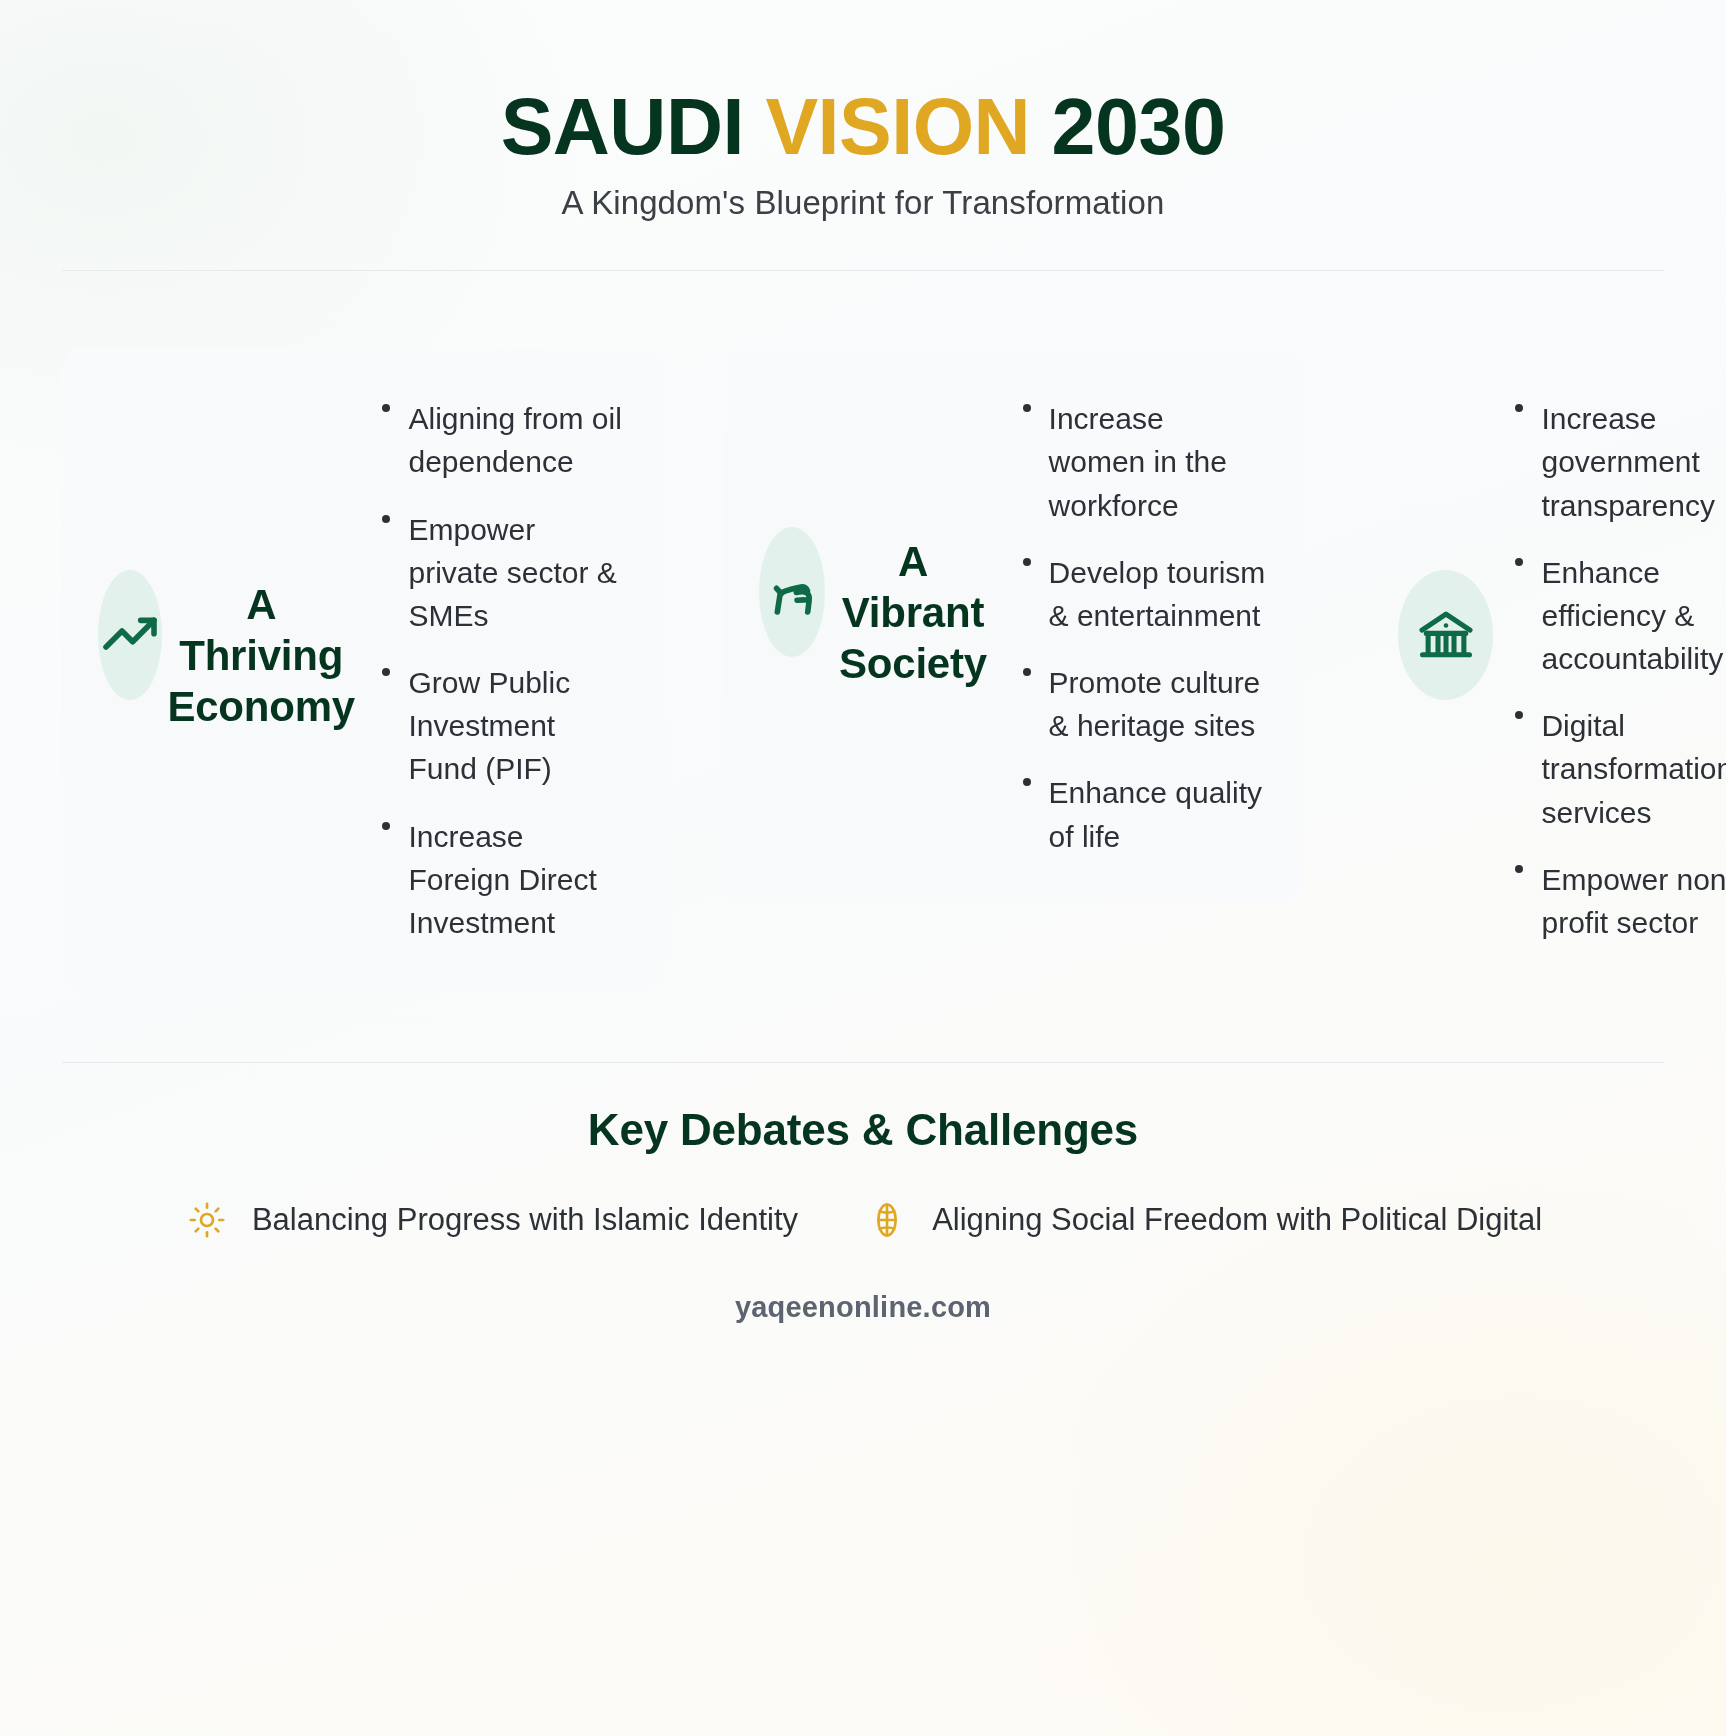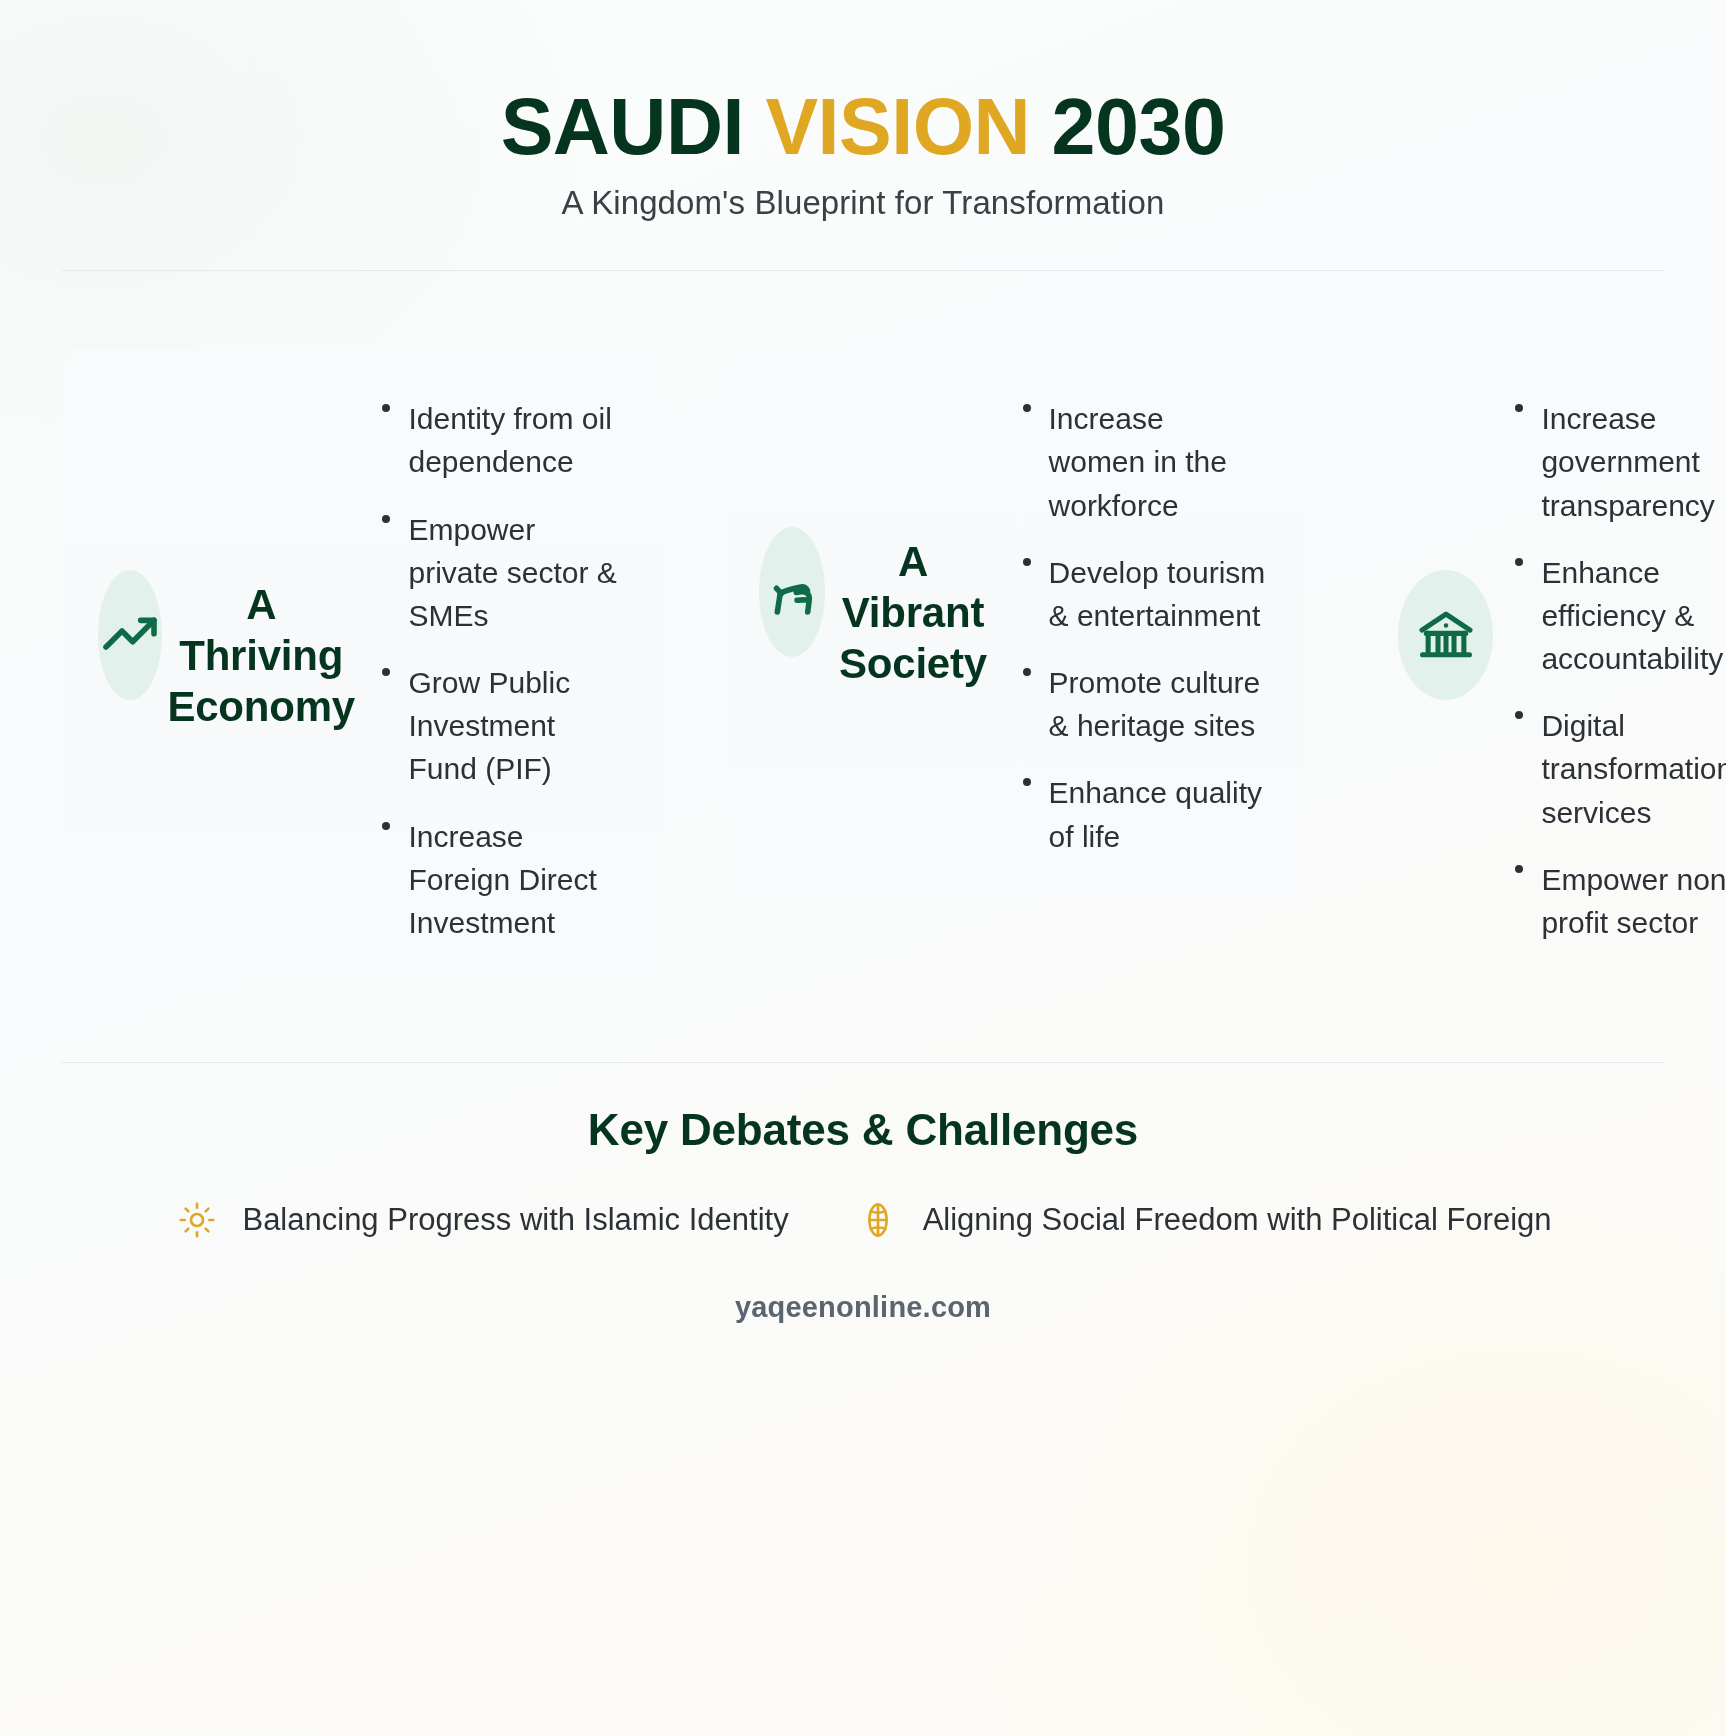--- a/index.html
+++ b/index.html
@@ -190,21 +190,21 @@
 
     <div class="card">
       <div class="icon-circle">
         <svg width="64" height="64" viewBox="0 0 24 24" fill="none" stroke="#0f6b47" stroke-width="2.1" stroke-linecap="round" stroke-linejoin="round">
           <polyline points="3 16.5 9 10.5 13 14.5 21 6.5"></polyline>
           <polyline points="16 6.5 21 6.5 21 11.5"></polyline>
         </svg>
       </div>
       <div class="card-title">A Thriving Economy</div>
       <ul class="bullets">
-        <li>Identity from oil dependence</li>
+        <li>Aligning from oil dependence</li>
         <li>Empower private sector &amp; SMEs</li>
         <li>Grow Public Investment Fund (PIF)</li>
         <li>Increase Foreign Direct Investment</li>
       </ul>
     </div>
 
     <div class="card">
       <div class="icon-circle">
         <svg width="64" height="64" viewBox="0 0 24 24" fill="none" stroke="#0f6b47" stroke-width="2.1" stroke-linecap="round" stroke-linejoin="round">
           <path d="M6.5 19.5 L7.6 12.4 C10 11.4 12.6 10.5 15.3 10.1 C16.6 9.9 17.6 10.5 17.8 11.5"></path>
@@ -272,21 +272,21 @@
       <div class="debate-item">
         <span class="glyph">
           <svg width="40" height="40" viewBox="0 0 24 24" fill="none" stroke="#e0a722" stroke-width="1.6" stroke-linecap="round">
             <ellipse cx="12" cy="12" rx="5.2" ry="9.3"></ellipse>
             <line x1="12" y1="2.7" x2="12" y2="21.3"></line>
             <line x1="6.9" y1="12" x2="17.1" y2="12"></line>
             <path d="M7.6 6.6 C9.2 7.8 14.8 7.8 16.4 6.6"></path>
             <path d="M7.6 17.4 C9.2 16.2 14.8 16.2 16.4 17.4"></path>
           </svg>
         </span>
-        <span class="label">Aligning Social Freedom with Political Foreign</span>
+        <span class="label">Aligning Social Freedom with Political Digital</span>
       </div>
 
     </div>
   </div>
 
   <div class="footer">
     <div class="footer-text">yaqeenonline.com</div>
   </div>
 
 </div>

